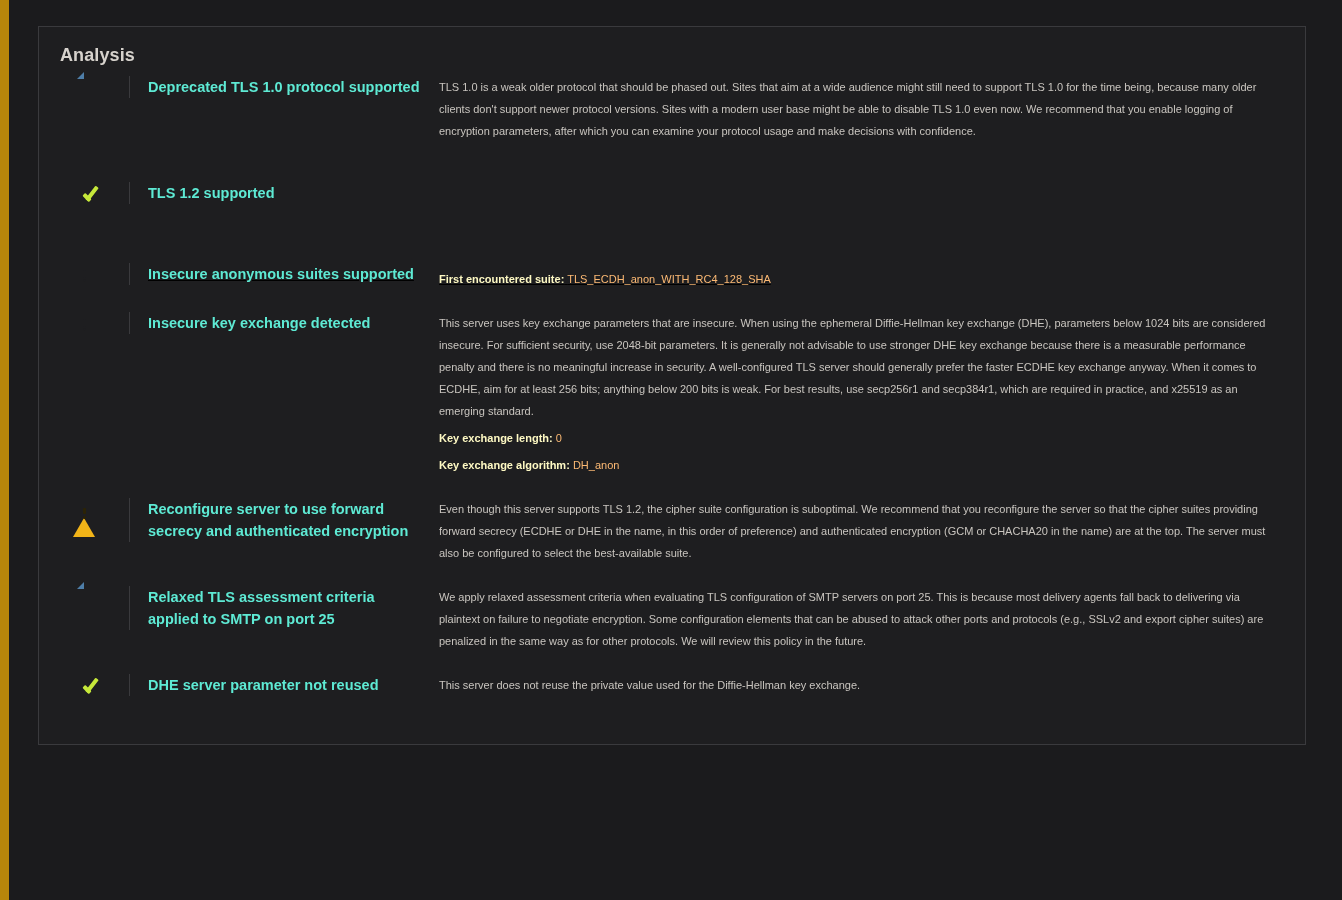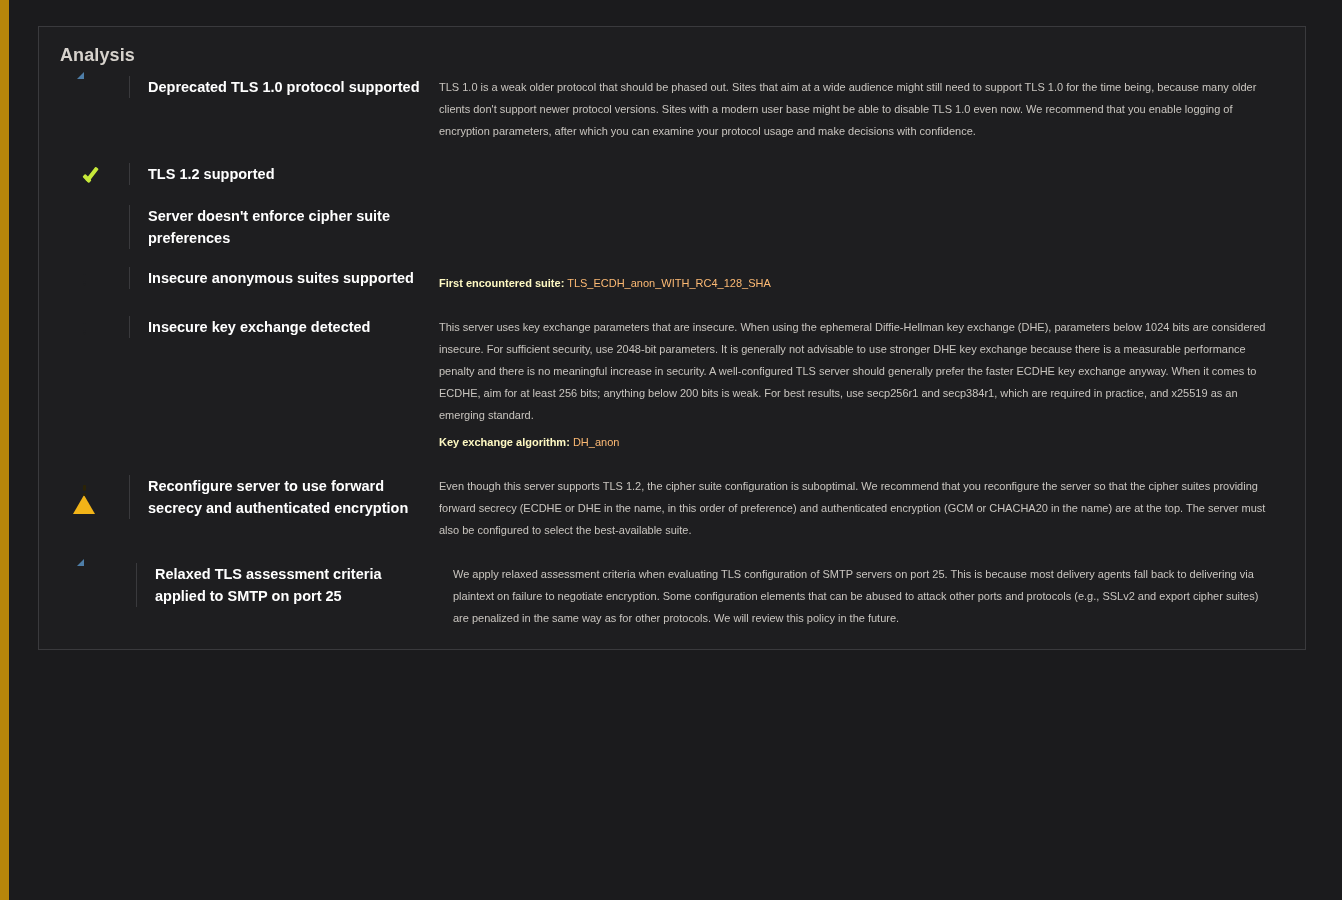--- a/index.html
+++ b/index.html
@@ -34,21 +34,21 @@
     top: 0;
     right: 0;
     height: 9px;
     background: #1b1b1d;
   }
   .panel {
     position: absolute;
     left: 38px;
     top: 26px;
     width: 1268px;
-    height: 624px;
+    height: 719px;
     box-sizing: border-box;
     border: 1px solid #3a3a3d;
     background: #1e1e20;
     overflow: hidden;
   }
   .panel-title {
     color: #d6d2cc;
     font-size: 18px;
     font-weight: bold;
     padding: 18px 0 0 21px;
@@ -69,21 +69,21 @@
     justify-content: center;
     padding-top: 3px;
     box-sizing: border-box;
   }
   .title-cell {
     width: 310px;
     min-width: 310px;
     box-sizing: border-box;
     border-left: 1px solid #3a3a3d;
     padding: 0 10px 0 18px;
-    color: #ffffff;
+    color: #5eead4;
     font-size: 14.5px;
     font-weight: bold;
     line-height: 22px;
   }
   .desc-cell {
     flex: 1;
     color: #c9c5bf;
     font-size: 11px;
     line-height: 22px;
     padding-right: 8px;
@@ -244,61 +244,61 @@
     <div class="rows" id="rows-container">
         <div class="row" style="margin-top: 8px;">
           <div class="icon-cell">
             <span class="icon-wrap"><span class="ico-note"></span></span>
           </div>
           <div class="title-cell">Deprecated TLS 1.0 protocol supported</div>
           <div class="desc-cell">
             <p>TLS 1.0 is a weak older protocol that should be phased out. Sites that aim at a wide audience might still need to support TLS 1.0 for the time being, because many older clients don't support newer protocol versions. Sites with a modern user base might be able to disable TLS 1.0 even now. We recommend that you enable logging of encryption parameters, after which you can examine your protocol usage and make decisions with confidence.</p>
           </div>
         </div>
-        <div class="row" style="margin-top: 21px;">
+        <div class="row" style="margin-top: 40px;">
           <div class="icon-cell">
             <span class="icon-wrap"><span class="ico-check"></span></span>
           </div>
           <div class="title-cell">TLS 1.2 supported</div>
         </div>
         <div class="row" style="margin-top: 20px;">
           <div class="icon-cell">
             <span class="icon-wrap"><span class="ico-bolt"></span></span>
           </div>
-          <div class="title-cell">Server doesn't enforce cipher suite preferences</div>
-        </div>
-        <div class="row" style="margin-top: 18px;">
+        </div>
+        <div class="row" style="margin-top: 36px; text-decoration: underline;">
           <div class="icon-cell">
             <span class="icon-wrap"><span class="ico-error"></span></span>
           </div>
           <div class="title-cell">Insecure anonymous suites supported</div>
           <div class="desc-cell">
             <div class="detail"><span class="k">First encountered suite:</span> <span class="v">TLS_ECDH_anon_WITH_RC4_128_SHA</span></div>
           </div>
         </div>
         <div class="row" style="margin-top: 22px;">
           <div class="icon-cell">
             <span class="icon-wrap"><span class="ico-error"></span></span>
           </div>
           <div class="title-cell">Insecure key exchange detected</div>
           <div class="desc-cell">
             <p>This server uses key exchange parameters that are insecure. When using the ephemeral Diffie-Hellman key exchange (DHE), parameters below 1024 bits are considered insecure. For sufficient security, use 2048-bit parameters. It is generally not advisable to use stronger DHE key exchange because there is a measurable performance penalty and there is no meaningful increase in security. A well-configured TLS server should generally prefer the faster ECDHE key exchange anyway. When it comes to ECDHE, aim for at least 256 bits; anything below 200 bits is weak. For best results, use secp256r1 and secp384r1, which are required in practice, and x25519 as an emerging standard.</p>
+            <div class="detail"><span class="k">Key exchange length:</span> <span class="v">0</span></div>
             <div class="detail"><span class="k">Key exchange algorithm:</span> <span class="v">DH_anon</span></div>
           </div>
         </div>
         <div class="row" style="margin-top: 22px; justify-content: flex-end;">
           <div class="icon-cell">
             <span class="icon-wrap"><span class="ico-warn"><span class="tri"></span></span></span>
           </div>
           <div class="title-cell">Reconfigure server to use forward secrecy and authenticated encryption</div>
           <div class="desc-cell">
             <p>Even though this server supports TLS 1.2, the cipher suite configuration is suboptimal. We recommend that you reconfigure the server so that the cipher suites providing forward secrecy (ECDHE or DHE in the name, in this order of preference) and authenticated encryption (GCM or CHACHA20 in the name) are at the top. The server must also be configured to select the best-available suite.</p>
           </div>
         </div>
-        <div class="row" style="margin-top: 22px; gap: 7px;">
+        <div class="row" style="margin-top: 22px;">
           <div class="icon-cell">
             <span class="icon-wrap"><span class="ico-note"></span></span>
           </div>
           <div class="title-cell">Relaxed TLS assessment criteria applied to SMTP on port 25</div>
           <div class="desc-cell">
             <p>We apply relaxed assessment criteria when evaluating TLS configuration of SMTP servers on port 25. This is because most delivery agents fall back to delivering via plaintext on failure to negotiate encryption. Some configuration elements that can be abused to attack other ports and protocols (e.g., SSLv2 and export cipher suites) are penalized in the same way as for other protocols. We will review this policy in the future.</p>
           </div>
         </div>
         <div class="row" style="margin-top: 22px;">
           <div class="icon-cell">

